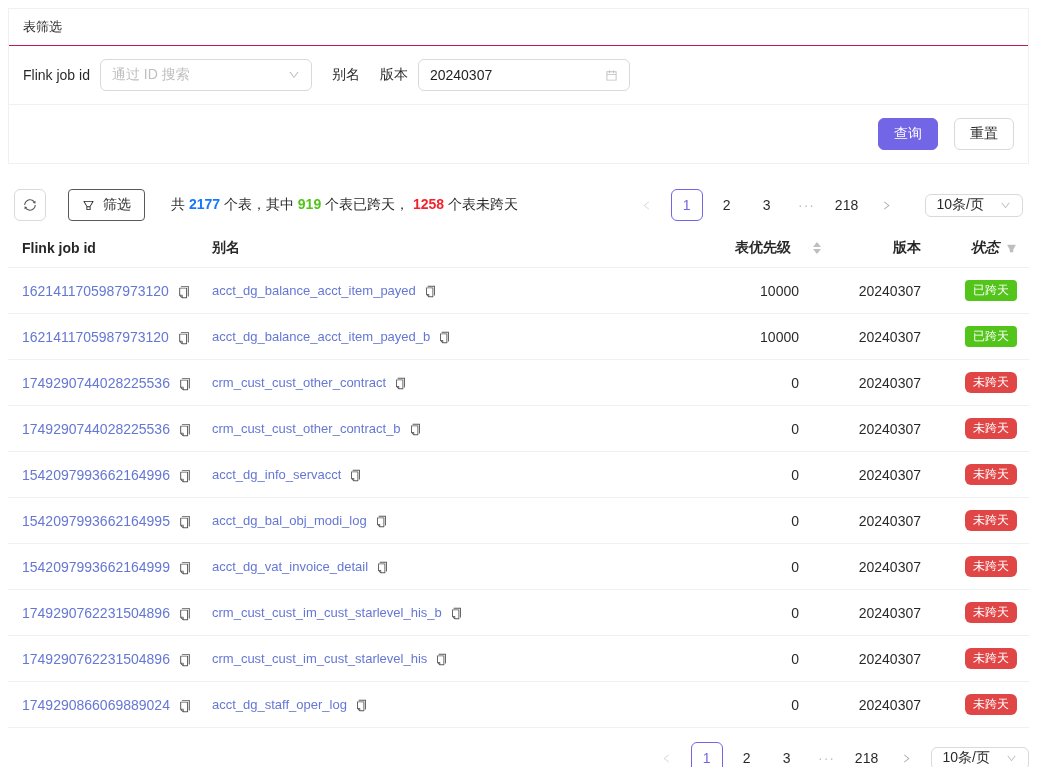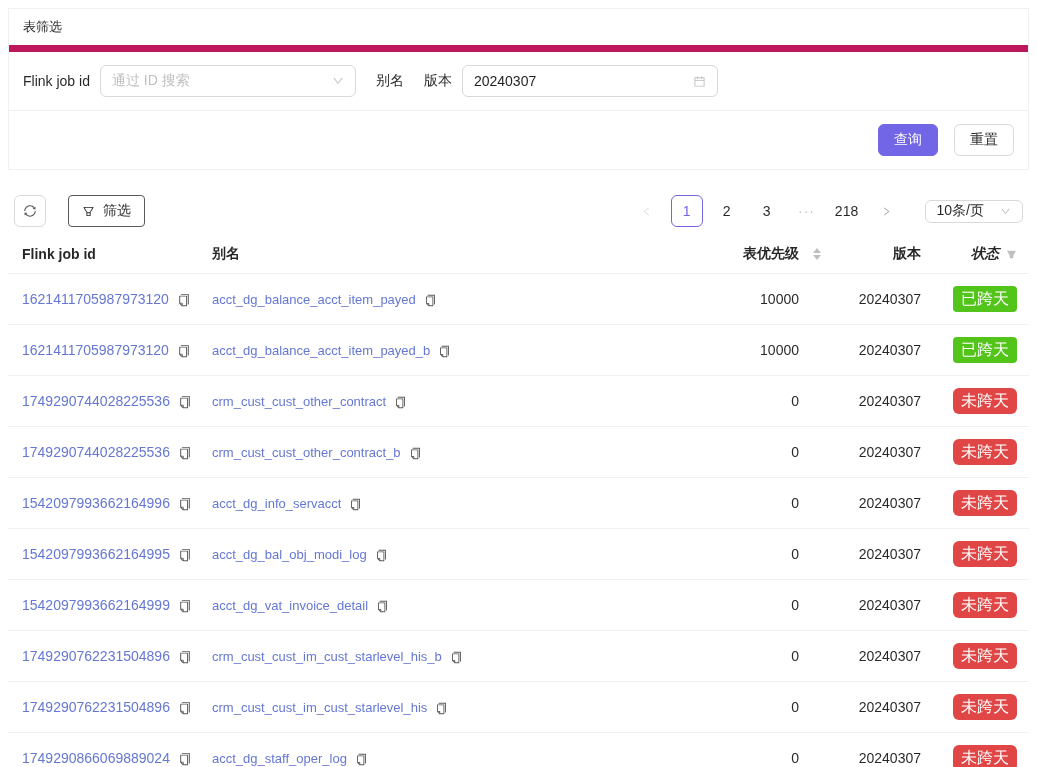--- a/index.html
+++ b/index.html
@@ -6,26 +6,26 @@
   html,body { background:#fff; }
   body {
     font-family:"Liberation Sans","DejaVu Sans",sans-serif;
     font-size:14px; color:rgba(0,0,0,.85);
     width:1037px; height:767px; overflow:hidden;
   }
   .page { padding:8px; }
 
   
   .filter-panel { border:1px solid #f0f0f0; background:#fff; }
-  .panel-title { padding:9px 14px; border-bottom:7px solid #be185d; font-size:13px; }
+  .panel-title { padding:9px 14px; border-bottom:1px solid #be185d; font-size:13px; }
   .filter-row { display:flex; align-items:center; gap:20px; padding:13px 14px; border-bottom:1px solid #f0f0f0; }
   .field { display:flex; align-items:center; gap:10px; }
   .field label { white-space:nowrap; }
   .control {
-    width:256px; height:32px; border:1px solid #d9d9d9; border-radius:6px;
+    width:212px; height:32px; border:1px solid #d9d9d9; border-radius:6px;
     display:flex; align-items:center; padding:0 11px; background:#fff; cursor:pointer;
   }
   .control .ph { flex:1; color:#bfbfbf; overflow:hidden; white-space:nowrap; }
   .control .val { flex:1; color:rgba(0,0,0,.88); white-space:nowrap; }
   .control .suffix { display:flex; color:#bfbfbf; }
   .btn-row { display:flex; justify-content:flex-end; gap:16px; padding:13px 14px; }
   .btn { height:32px; padding:0 15px; font-size:14px; border-radius:6px; cursor:pointer; border:1px solid transparent; font-family:inherit; }
   .btn-primary { background:var(--primary,#7265e6); border-color:var(--primary,#7265e6); color:#fff; }
   .btn-default { background:#fff; border-color:#d9d9d9; color:rgba(0,0,0,.85); }
 
@@ -68,33 +68,33 @@
   table { width:100%; border-collapse:collapse; table-layout:fixed; margin-top:4px; }
   th { font-weight:600; text-align:left; font-size:14px; color:rgba(0,0,0,.85); }
   th, td { border-bottom:1px solid #f0f0f0; padding:12px 8px; }
   th { padding:10px 8px; }
   th:first-child, td:first-child { padding-left:14px; }
   .cell-flex { display:flex; align-items:flex-end; gap:8px; }
   .link { color:var(--link,#6577d4); cursor:pointer; white-space:nowrap; overflow:hidden; text-overflow:ellipsis; }
   td.col-alias .link { font-size:13px; }
   .copy-icon { display:inline-flex; color:#595959; cursor:pointer; flex:none; }
   .th-right, .td-right { text-align:right; }
-  th.col-priority .th-inner { display:inline-flex; align-items:center; gap:14px; }
+  th.col-priority .th-inner { display:inline-flex; align-items:center; gap:22px; }
   td.col-priority { padding-right:30px; }
   th.col-priority { padding-right:8px; }
   th.col-version, td.col-version { padding-right:16px; }
   th.col-status, td.col-status { padding-right:12px; }
   th.col-status .th-inner { display:inline-flex; align-items:center; gap:7px;font-style:italic; }
   .sorter { display:inline-flex; flex-direction:column; gap:2px; }
   .caret-up { width:0; height:0; border-left:4px solid transparent; border-right:4px solid transparent; border-bottom:5px solid #bfbfbf; }
   .caret-down { width:0; height:0; border-left:4px solid transparent; border-right:4px solid transparent; border-top:5px solid #bfbfbf; }
   .funnel-small { color:#bfbfbf; display:inline-flex; cursor:pointer; }
   .badge {
     display:inline-block; padding:3px 8px; border-radius:4px;
-    color:#fff; font-size:16px; line-height:1.25; white-space:nowrap;
+    color:#fff; font-size:12px; line-height:1.25; white-space:nowrap;
   }
   .badge-green { background:var(--badge-green,#52c41a); }
   .badge-red { background:var(--badge-red,#e14646);border-radius:6px; }
 
   
   .footer-row { display:flex; justify-content:flex-end; align-items:center; gap:8px; margin:14px 0 0; }
 </style>
 </head>
 <body>
 
@@ -150,20 +150,23 @@
 
     <button class="filter-btn">
       <span style="display:flex">
         <svg width="13" height="13" viewBox="0 0 1024 1024" fill="currentColor">
             <path d="M880.1 154H143.9c-24.5 0-39.8 26.7-27.5 48L349 597.4V838c0 17.7 14.3 32 32 32h262c17.7 0 32-14.3 32-32V597.4L907.7 202c12.2-21.3-3.1-48-27.6-48zM603.4 798H420.6V642h182.9v156zm9.6-236.6l-9.5 16.6h-183l-9.5-16.6L212.7 226h598.6L613 561.4z"></path>
           </svg>
       </span>
       <span>筛选</span>
     </button>
 
+    <div class="summary">
+      <span>共 </span><span class="num c-blue">2177</span><span> 个表，其中 </span><span class="num c-green">919</span><span> 个表已跨天， </span><span class="num c-red">1258</span><span> 个表未跨天</span>
+    </div>
 
     <div class="spacer"></div>
 
     <div class="pagination">
         <span class="pg-item pg-prev">
           <svg width="11" height="11" viewBox="0 0 1024 1024" fill="currentColor">
             <path d="M724 218.3V141c0-6.7-7.7-10.4-12.9-6.3L260.3 486.8a31.86 31.86 0 0 0 0 50.3l450.8 352.1c5.3 4.1 12.9.4 12.9-6.3v-77.3c0-4.9-2.3-9.6-6.1-12.6l-360-281 360-281.1c3.8-3 6.1-7.7 6.1-12.6z"></path>
           </svg>
         </span>
         <span class="pg-item pg-page active">1</span>

